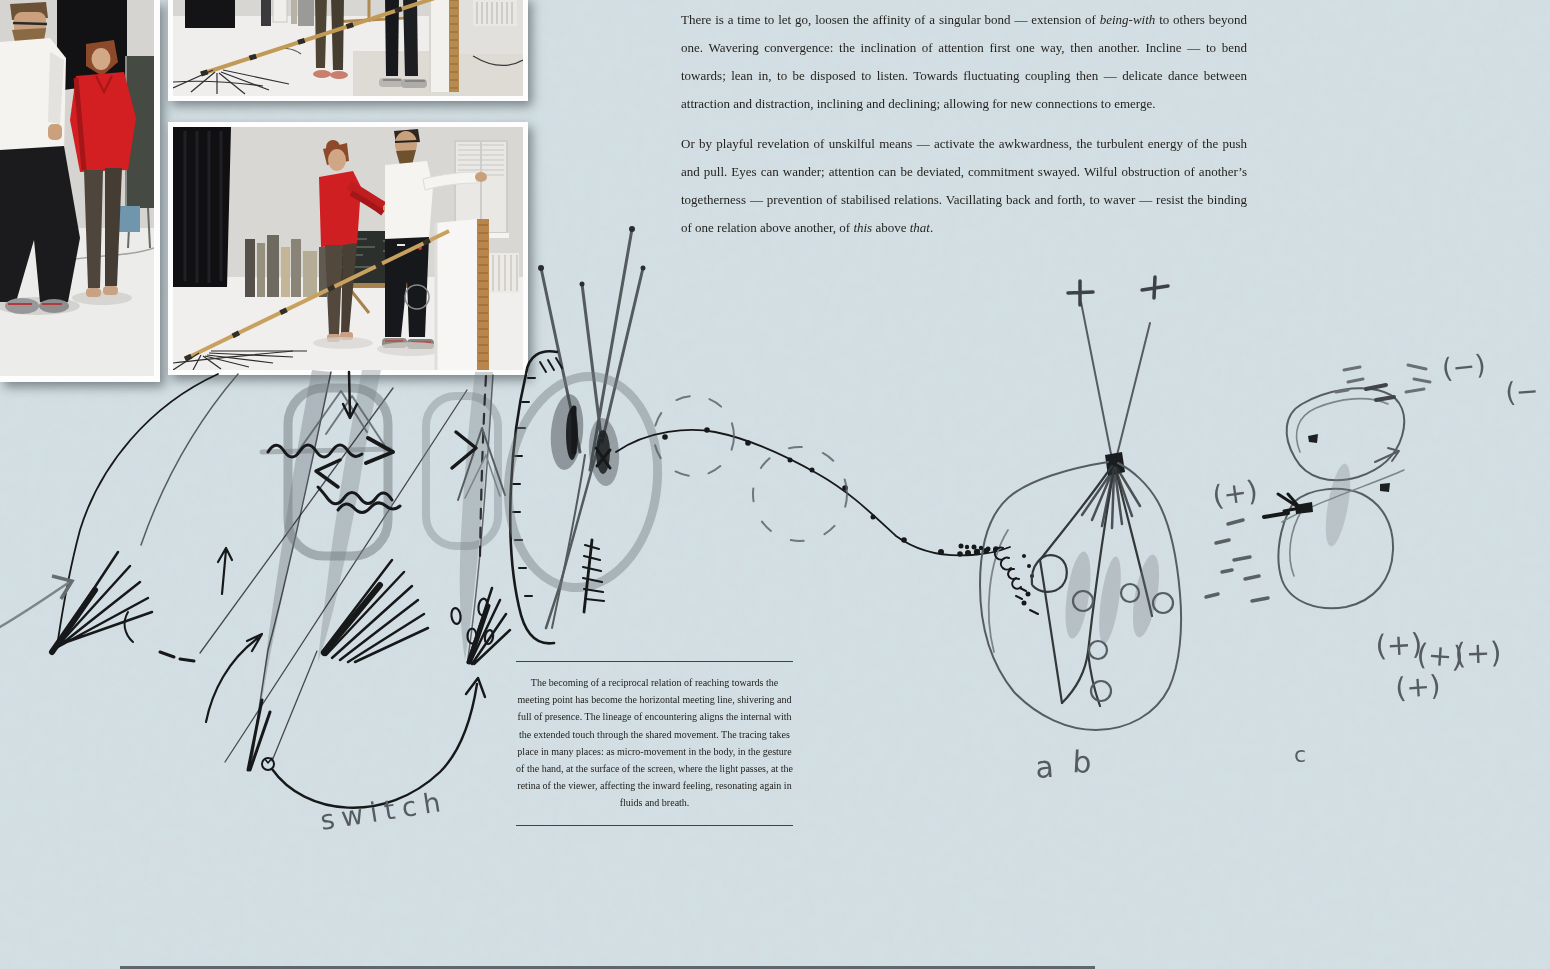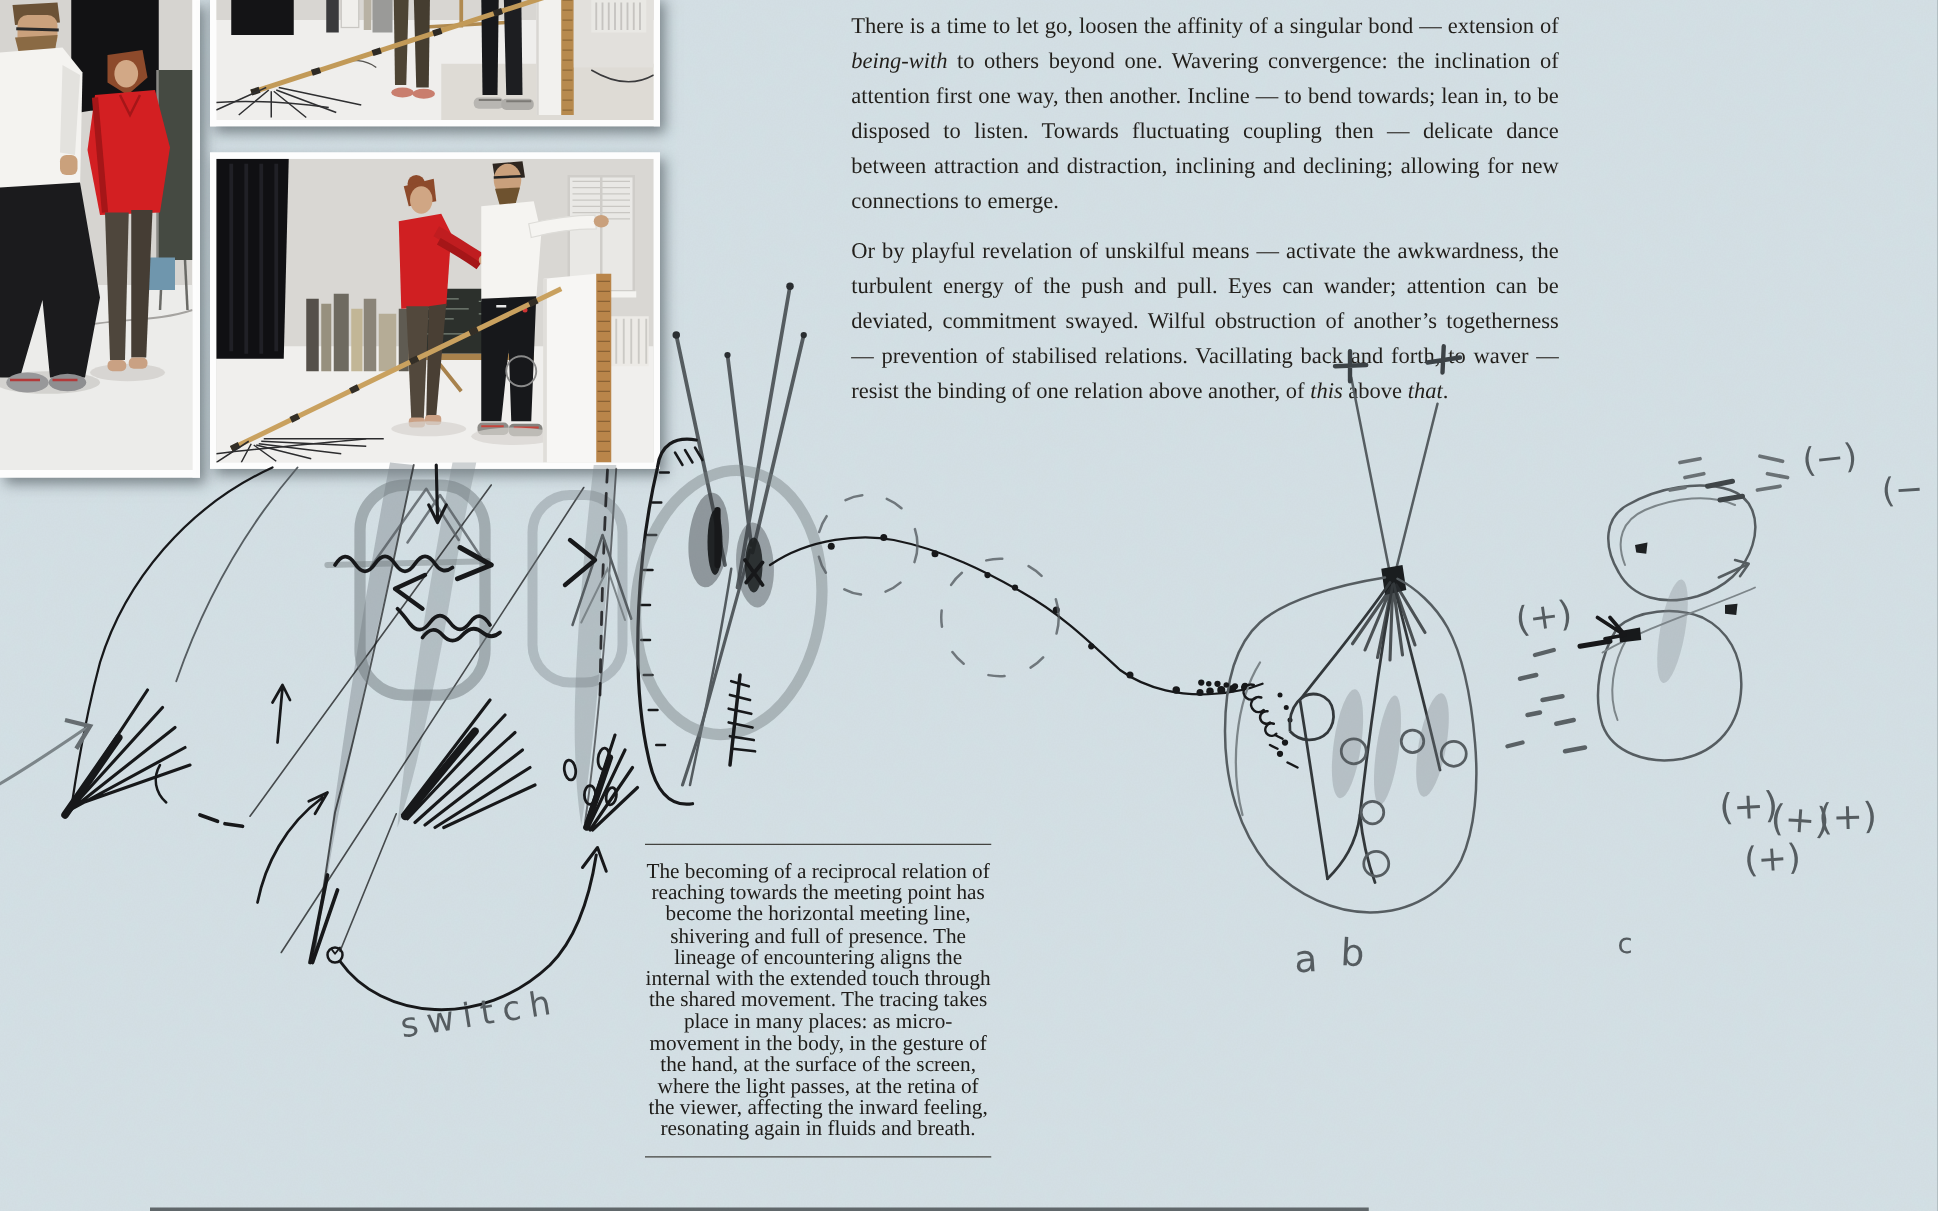--- a/index.html
+++ b/index.html
@@ -11,31 +11,31 @@
   .texture{position:absolute;inset:0;pointer-events:none;}
   
   .photo{position:absolute;background:#fff;box-shadow:4px 5px 10px rgba(35,45,52,.5);}
   .photo svg{display:block;}
   .photo-left{left:0;top:0;border-right:6px solid #fdfdfd;border-bottom:6px solid #fdfdfd;}
   .photo-top{left:168px;top:-4px;border:5px solid #fdfdfd;border-top:none;}
   .photo-mid{left:168px;top:122px;border:5px solid #fdfdfd;}
   
   .bodycol{
     position:absolute;left:681px;top:6px;width:566px;
-    font-size:18px;line-height:28px;color:#221f1b;text-align:justify;
+    font-size:13px;line-height:28px;color:#221f1b;text-align:justify;
   }
   .bodycol p{margin:0;}
   .bodycol p + p{margin-top:12px;}
   .bodycol i{font-style:italic;}
   
   .caption{
-    position:absolute;left:516px;top:675px;width:277px;
+    position:absolute;left:516px;top:661px;width:277px;
     border-top:1.4px solid #43433f;border-bottom:1.4px solid #43433f;
     padding:12px 0 13px 0;
-    font-size:17px;line-height:17.2px;color:#1e1c19;text-align:center;
+    font-size:10px;line-height:17.2px;color:#1e1c19;text-align:center;
   }
   .caption p{margin:0;}
   
   .sketch{position:absolute;left:0;top:0;pointer-events:none;}
   .ink{stroke:#17181a;fill:none;stroke-linecap:round;stroke-linejoin:round;}
   .pencil{stroke:#565d61;fill:none;stroke-linecap:round;stroke-linejoin:round;}
   .pencil-lt{stroke:#7c8589;fill:none;stroke-linecap:round;}
   .charcoal{stroke:#70797d;fill:none;stroke-linecap:round;}
   .hand{font-family:"DejaVu Sans",sans-serif;fill:#555c60;}
   .edge-line{position:absolute;left:120px;top:966px;width:975px;height:2.5px;background:#2f3438;opacity:.7;}

